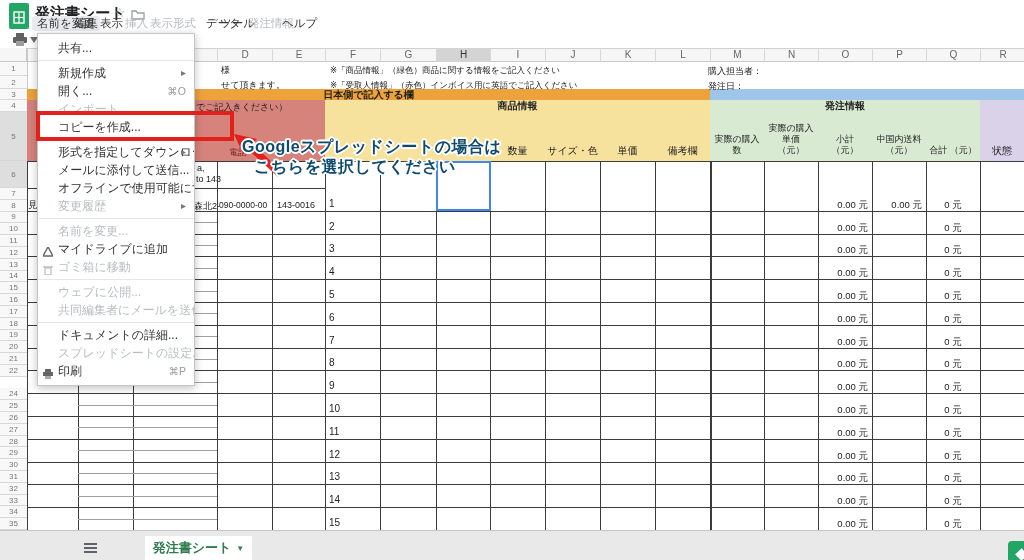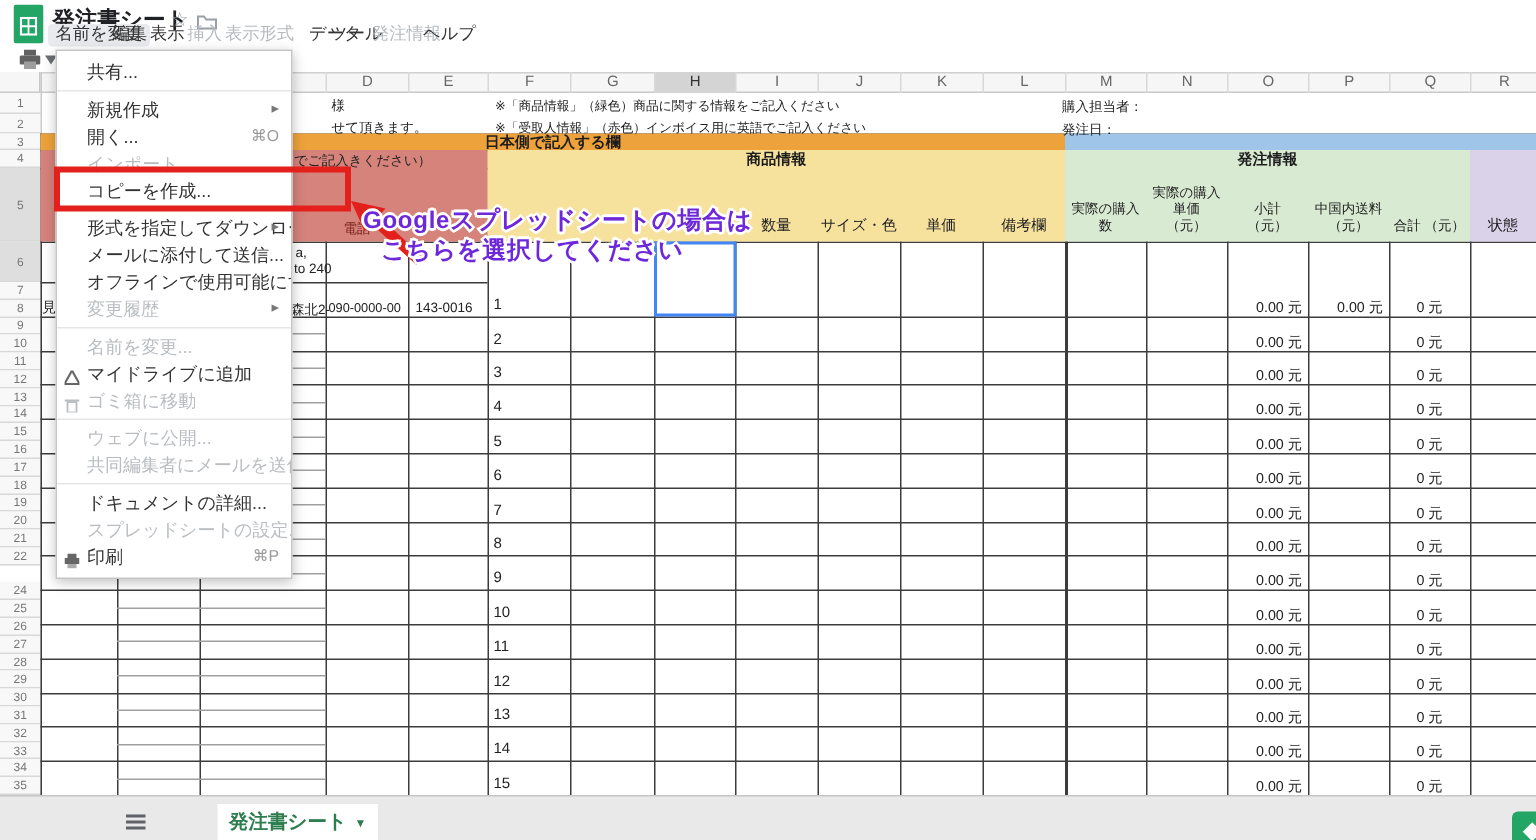--- a/index.html
+++ b/index.html
@@ -43,21 +43,21 @@
              box-shadow:0 2px 8px rgba(0,0,0,.25);box-sizing:border-box;padding:5px 0;z-index:30;}
   .menuitem{position:relative;height:18px;line-height:18px;font-size:12px;color:#333;padding-left:20px;white-space:nowrap;overflow:hidden;}
   .menuitem.disabled{color:#b9bdc1;}
   .menuitem .shortcut{position:absolute;right:8px;color:#999;font-size:10.5px;}
   .menuitem .subarrow{position:absolute;right:8px;color:#777;font-size:10px;}
   .menusep{height:1px;background:#e6e6e6;margin:3px 0;}
   .mi-icon{position:absolute;left:5px;top:4px;width:10px;height:10px;}
   
   .redbox{position:absolute;left:36px;top:111px;width:198px;height:30px;border:4px solid #e3201c;
           box-sizing:border-box;z-index:40;}
-  .red-note{position:absolute;z-index:41;color:#6d28d9;font-weight:bold;font-size:16px;letter-spacing:.5px;
+  .red-note{position:absolute;z-index:41;color:#0c4a6e;font-weight:bold;font-size:16px;letter-spacing:.5px;
             -webkit-text-stroke:3px #fff;paint-order:stroke fill;
             text-shadow:-1px -1px 0 #fff,1px -1px 0 #fff,-1px 1px 0 #fff,1px 1px 0 #fff,2px 0 0 #fff,-2px 0 0 #fff,0 2px 0 #fff,0 -2px 0 #fff;
             white-space:nowrap;}
   
   .footer{position:absolute;left:0;top:530px;width:1024px;height:30px;background:#e9e9e9;border-top:1px solid #c6c6c6;box-sizing:border-box;}
   .sheettab{position:absolute;left:145px;top:536px;width:107px;height:24px;background:#fff;
             display:flex;align-items:center;justify-content:center;font-size:13px;font-weight:bold;color:#2e7d4f;}
   .burgerbar{width:13px;height:2px;background:#5f6368;margin:2px 0;}
   .explore{position:absolute;left:1008px;top:541px;width:26px;height:26px;background:#23a566;border-radius:4px;
            display:flex;align-items:center;justify-content:center;}
@@ -312,21 +312,21 @@
     </div>
 
   <div class="t" style="left:221px;top:64px;font-size:9px;">様</div>
   <div class="t" style="left:221px;top:79px;font-size:9px;">せて頂きます。</div>
   <div class="t" style="left:330px;top:65px;font-size:8.5px;">※「商品情報」（緑色）商品に関する情報をご記入ください</div>
   <div class="t" style="left:330px;top:80px;font-size:8.5px;">※「受取人情報」（赤色）インボイス用に英語でご記入ください</div>
   <div class="t" style="left:708px;top:65px;font-size:9px;">購入担当者：</div>
   <div class="t" style="left:708px;top:80px;font-size:9px;">発注日：</div>
 
   <div class="t" style="left:197px;top:163px;font-size:9px;">a,</div>
-  <div class="t" style="left:196px;top:174px;font-size:9px;">to 240</div>
+  <div class="t" style="left:196px;top:174px;font-size:9px;">to 143</div>
   <div class="t" style="left:28px;top:199px;font-size:9.5px;">見</div>
   <div class="t" style="left:194px;top:200px;font-size:9px;">森北2-</div>
   <div class="t" style="left:219px;top:200px;font-size:8.5px;">090-0000-00</div>
   <div class="t" style="left:277px;top:200px;font-size:9px;">143-0016</div>
 
   <div class="bluecell" style="left:436px;top:161px;width:55px;height:50px;"></div>
 
   <div class="menupanel" id="filemenu">
       <div class="menuitem"><span>共有...</span></div>
       <div class="menusep"></div>

